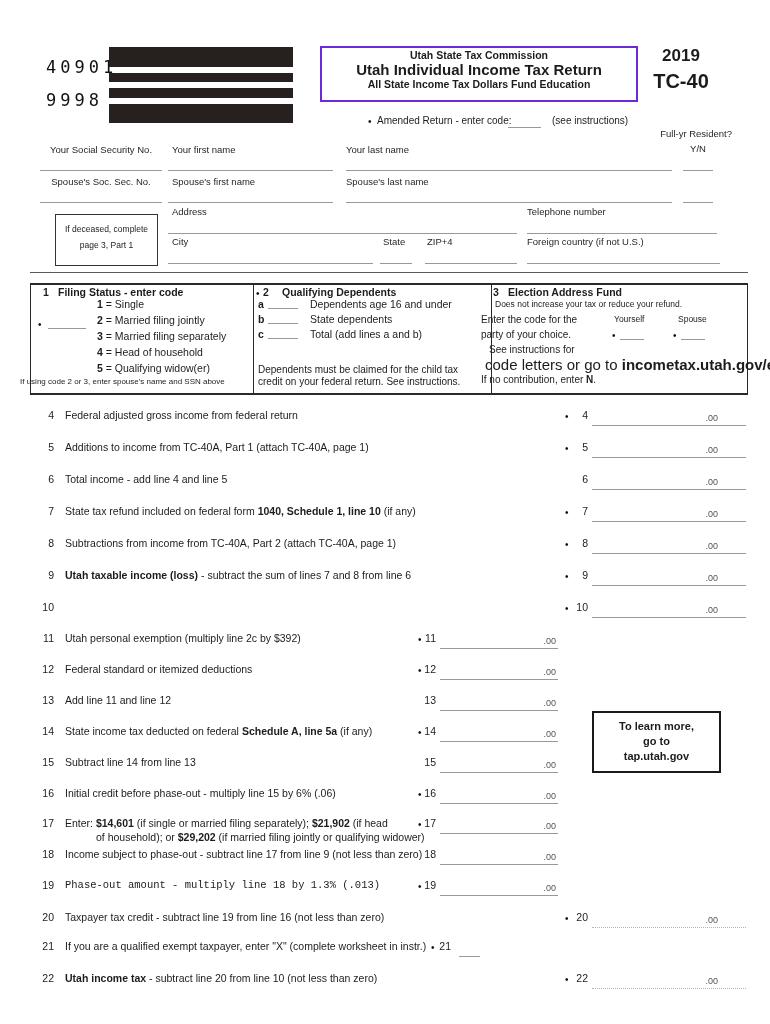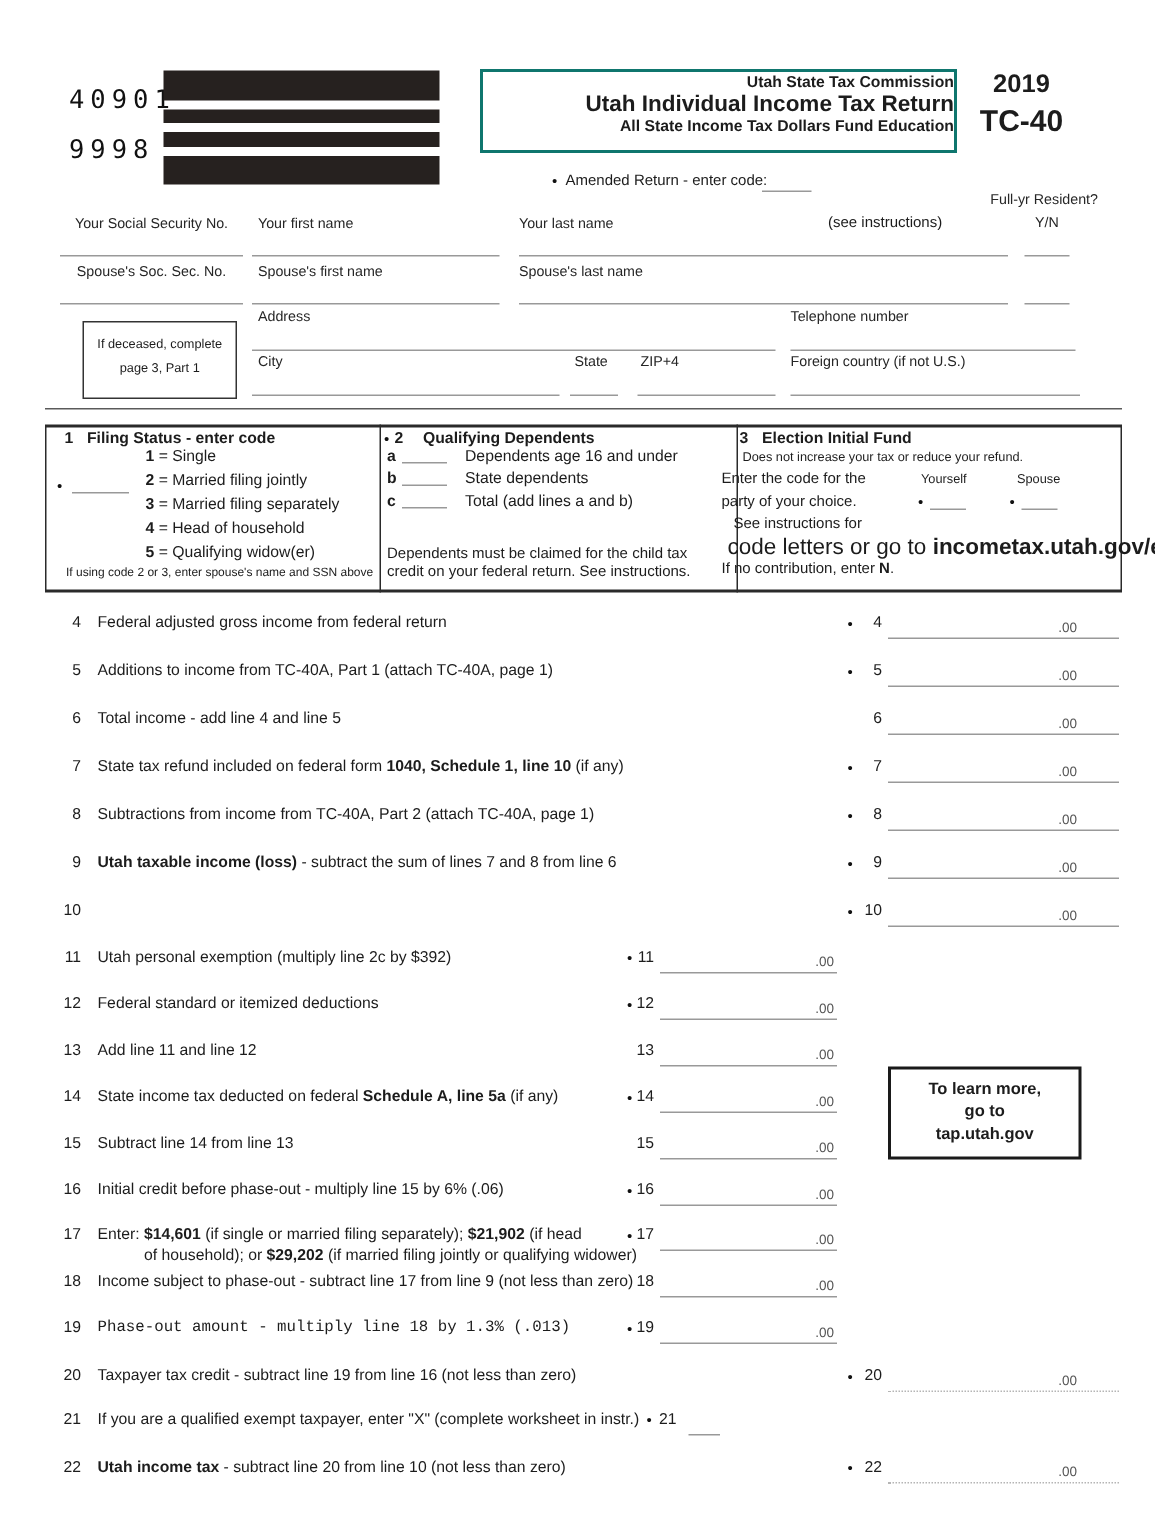--- a/index.html
+++ b/index.html
@@ -13,22 +13,22 @@
   .c{text-align:center;}
   .r{text-align:right;}
   .num{text-align:right;}
   .hline{position:absolute;border-top:1.1px solid #999;height:0;}
   .dotted{border-top:1.6px dotted #b5b5b5;}
   .sep{position:absolute;border-top:1px solid #5a5a5a;height:0;}
   .bullet{position:absolute;font-size:10px;line-height:10px;color:#111;}
   .cents{position:absolute;font-size:9px;color:#555;width:16px;text-align:right;}
   .bar{position:absolute;left:109px;width:184px;background:#26211f;}
   .mono{position:absolute;font-family:"DejaVu Sans Mono",monospace;font-size:17px;letter-spacing:4px;color:#111;}
-  .headbox{position:absolute;left:320px;top:46px;width:318px;height:56px;border:2px solid #0f766e;
-           box-sizing:border-box;text-align:right;}
+  .headbox{position:absolute;left:320px;top:46px;width:318px;height:56px;border:2px solid #6d28d9;
+           box-sizing:border-box;text-align:center;}
   .secbox{position:absolute;left:30px;top:283px;width:718px;height:112px;box-sizing:border-box;
           border:1.5px solid #2a2a2a;border-top-width:2px;border-bottom-width:2px;}
   .vdiv{position:absolute;top:283px;height:112px;border-left:1.2px solid #2a2a2a;width:0;}
   .decbox{position:absolute;left:55px;top:214px;width:103px;height:52px;border:1.5px solid #333;
           box-sizing:border-box;}
   .ebox{position:absolute;left:592px;width:129px;border:2px solid #1a1a1a;box-sizing:border-box;
         text-align:center;font-weight:bold;font-size:11px;line-height:15px;padding-top:6px;}
 </style>
 </head>
 <body>
@@ -48,21 +48,21 @@
     <div style="font-size:10.5px;font-weight:bold;margin-top:1px;">Utah State Tax Commission</div>
     <div style="font-size:15px;font-weight:bold;line-height:17px;">Utah Individual Income Tax Return</div>
     <div style="font-size:10.5px;font-weight:bold;">All State Income Tax Dollars Fund Education</div>
   </div>
   <div class="t b c" style="left:650px;top:47px;width:62px;font-size:17px;line-height:18px;">2019</div>
   <div class="t b c" style="left:650px;top:72px;width:62px;font-size:20px;line-height:18px;">TC-40</div>
 
   <div class="bullet" style="left:368px;top:117px;">•</div>
   <div class="t" style="left:377px;top:114px;font-size:10px;">Amended Return - enter code:</div>
   <div class="hline" style="left:508px;top:127px;width:33px;"></div>
-  <div class="t" style="left:552px;top:114px;font-size:10px;margin-top:28px;">(see instructions)</div>
+  <div class="t" style="left:552px;top:114px;font-size:10px;">(see instructions)</div>
 
   <div class="lbl r" style="left:640px;top:128px;width:92px;">Full-yr Resident?</div>
   <div class="lbl c" style="left:683px;top:143px;width:30px;">Y/N</div>
   <div class="hline" style="left:683px;top:170px;width:30px;"></div>
   <div class="hline" style="left:683px;top:202px;width:30px;"></div>
 
   <div class="lbl c" style="left:40px;top:144px;width:122px;">Your Social Security No.</div>
   <div class="lbl" style="left:172px;top:144px;">Your first name</div>
   <div class="lbl" style="left:346px;top:144px;">Your last name</div>
   <div class="hline" style="left:40px;top:170px;width:122px;"></div>
@@ -99,31 +99,31 @@
 
   <div class="secbox"></div>
   <div class="vdiv" style="left:253px;"></div>
   <div class="vdiv" style="left:491px;"></div>
 
   <div class="t b" style="left:43px;top:286px;">1</div>
   <div class="t b" style="left:58px;top:286px;">Filing Status - enter code</div>
   <div></div>
   <div class="bullet" style="left:38px;top:320px;">•</div>
   <div class="hline" style="left:48px;top:328px;width:38px;"></div>
-  <div class="tiny" style="position:absolute;left:44px;top:377px;white-space:nowrap;">If using code 2 or 3, enter spouse's name and SSN above</div>
+  <div class="tiny" style="position:absolute;left:20px;top:377px;white-space:nowrap;">If using code 2 or 3, enter spouse's name and SSN above</div>
 
   <div class="bullet" style="left:256px;top:289px;">•</div>
   <div class="t b" style="left:263px;top:286px;">2</div>
   <div class="t b" style="left:282px;top:286px;">Qualifying Dependents</div>
   <div></div>
   <div class="t" style="left:258px;top:363px;font-size:10px;">Dependents must be claimed for the child tax</div>
   <div class="t" style="left:258px;top:375px;font-size:10px;">credit on your federal return. See instructions.</div>
 
   <div class="t b" style="left:493px;top:286px;">3</div>
-  <div class="t b" style="left:508px;top:286px;">Election Initial Fund</div>
+  <div class="t b" style="left:508px;top:286px;">Election Address Fund</div>
   <div class="small" style="position:absolute;left:495px;top:299px;white-space:nowrap;">Does not increase your tax or reduce your refund.</div>
   <div class="t" style="left:481px;top:313px;font-size:10px;">Enter the code for the</div>
   <div class="small" style="position:absolute;left:614px;top:314px;">Yourself</div>
   <div class="small" style="position:absolute;left:678px;top:314px;">Spouse</div>
   <div class="t" style="left:481px;top:328px;font-size:10px;">party of your choice.</div>
   <div class="bullet" style="left:612px;top:331px;">•</div>
   <div class="hline" style="left:620px;top:339px;width:24px;"></div>
   <div class="bullet" style="left:673px;top:331px;">•</div>
   <div class="hline" style="left:681px;top:339px;width:24px;"></div>
   <div class="t" style="left:489px;top:343px;font-size:10px;">See instructions for</div>

